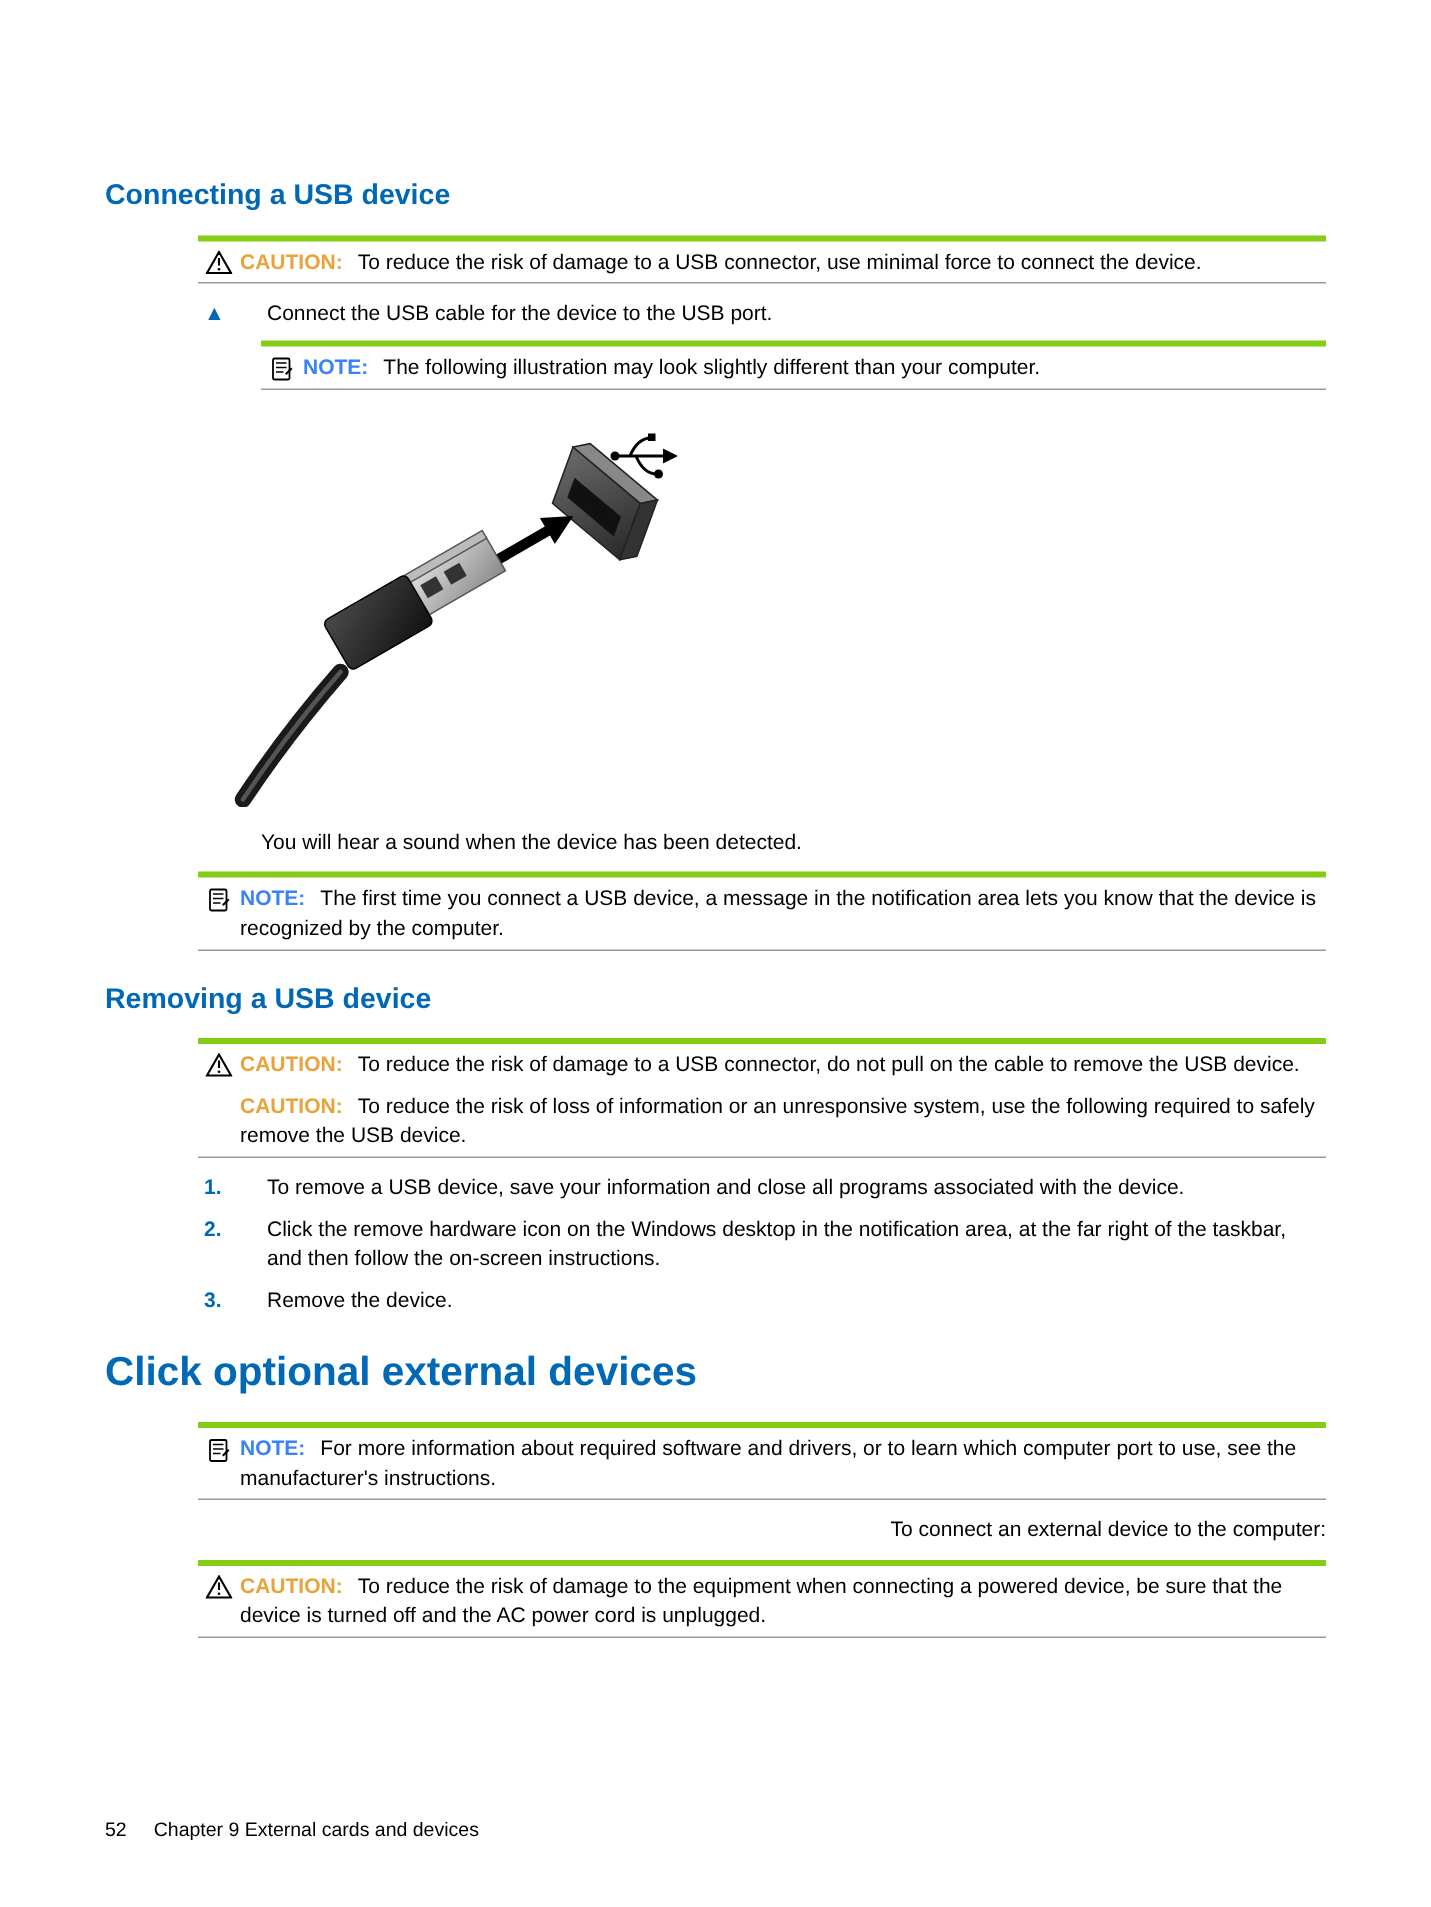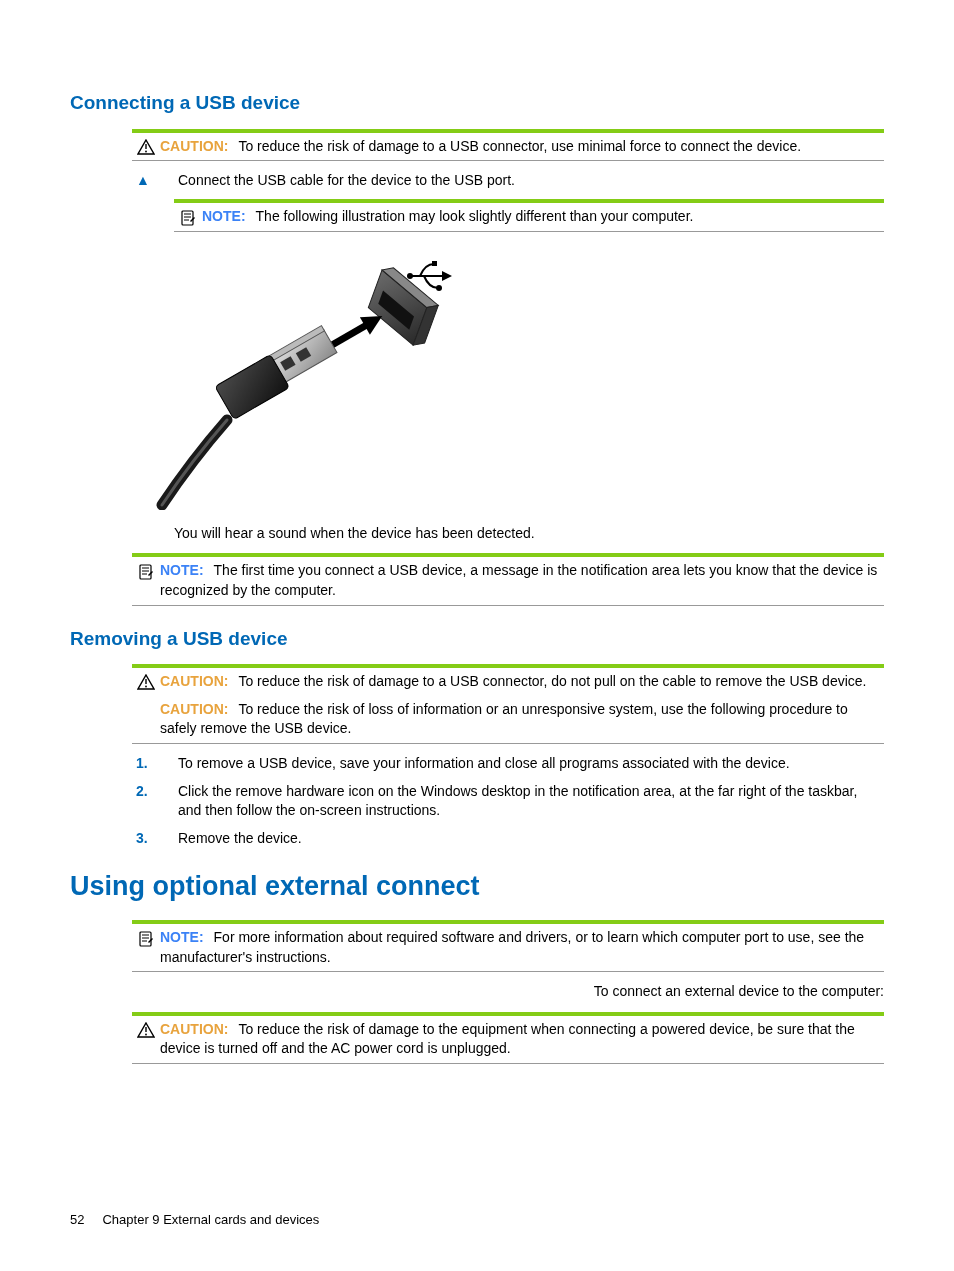--- a/index.html
+++ b/index.html
@@ -6,21 +6,21 @@
     margin: 0;
     padding: 0;
     font-family: Arial, Helvetica, sans-serif;
     font-size: 14px;
     color: #000;
     background: #fff;
     width: 954px;
     line-height: 1.4;
   }
   .page {
-    padding: 90px 70px 50px 70px;
+    padding: 118px 70px 50px 70px;
     box-sizing: border-box;
     min-height: 1271px;
     position: relative;
   }
   .section-h3 {
     color: #0068b5;
     font-weight: bold;
     font-size: 19px;
     margin: 0 0 12px 0;
   }
@@ -232,40 +232,40 @@
         </svg>
       </div>
       <div class="callout-body">
         <span class="callout-label-caution">CAUTION:</span><span>To reduce the risk of damage to a USB connector, do not pull on the cable to remove the USB device.</span>
       </div>
     </div>
 
     <div class="callout" style="border-top:none;margin-top:0;padding-top:6px">
       <div class="callout-icon"></div>
       <div class="callout-body">
-        <span class="callout-label-caution">CAUTION:</span><span>To reduce the risk of loss of information or an unresponsive system, use the following procedure to safely remove the USB device.</span>
+        <span class="callout-label-caution">CAUTION:</span><span>To reduce the risk of loss of information or an unresponsive system, use the following required to safely remove the USB device.</span>
       </div>
     </div>
 
     <div class="step-row">
       <div class="step-mark">1.</div>
       <div class="step-body">To remove a USB device, save your information and close all programs associated with the device.</div>
     </div>
     <div class="step-row">
       <div class="step-mark">2.</div>
       <div class="step-body">Click the remove hardware icon on the Windows desktop in the notification area, at the far right of the taskbar, and then follow the on-screen instructions.</div>
     </div>
     <div class="step-row">
       <div class="step-mark">3.</div>
       <div class="step-body">Remove the device.</div>
     </div>
 
   </div>
 
-  <div class="section-h2">Using optional external connect</div>
+  <div class="section-h2">Click optional external devices</div>
 
   <div class="content-block">
 
     <div class="callout">
       <div class="callout-icon">
         <svg width="18" height="18" viewBox="0 0 18 18">
           <rect x="3" y="2" width="11" height="14" rx="1" fill="none" stroke="#000" stroke-width="1.2"></rect>
           <line x1="5" y1="5" x2="12" y2="5" stroke="#000" stroke-width="1"></line>
           <line x1="5" y1="8" x2="12" y2="8" stroke="#000" stroke-width="1"></line>
           <line x1="5" y1="11" x2="10" y2="11" stroke="#000" stroke-width="1"></line>

